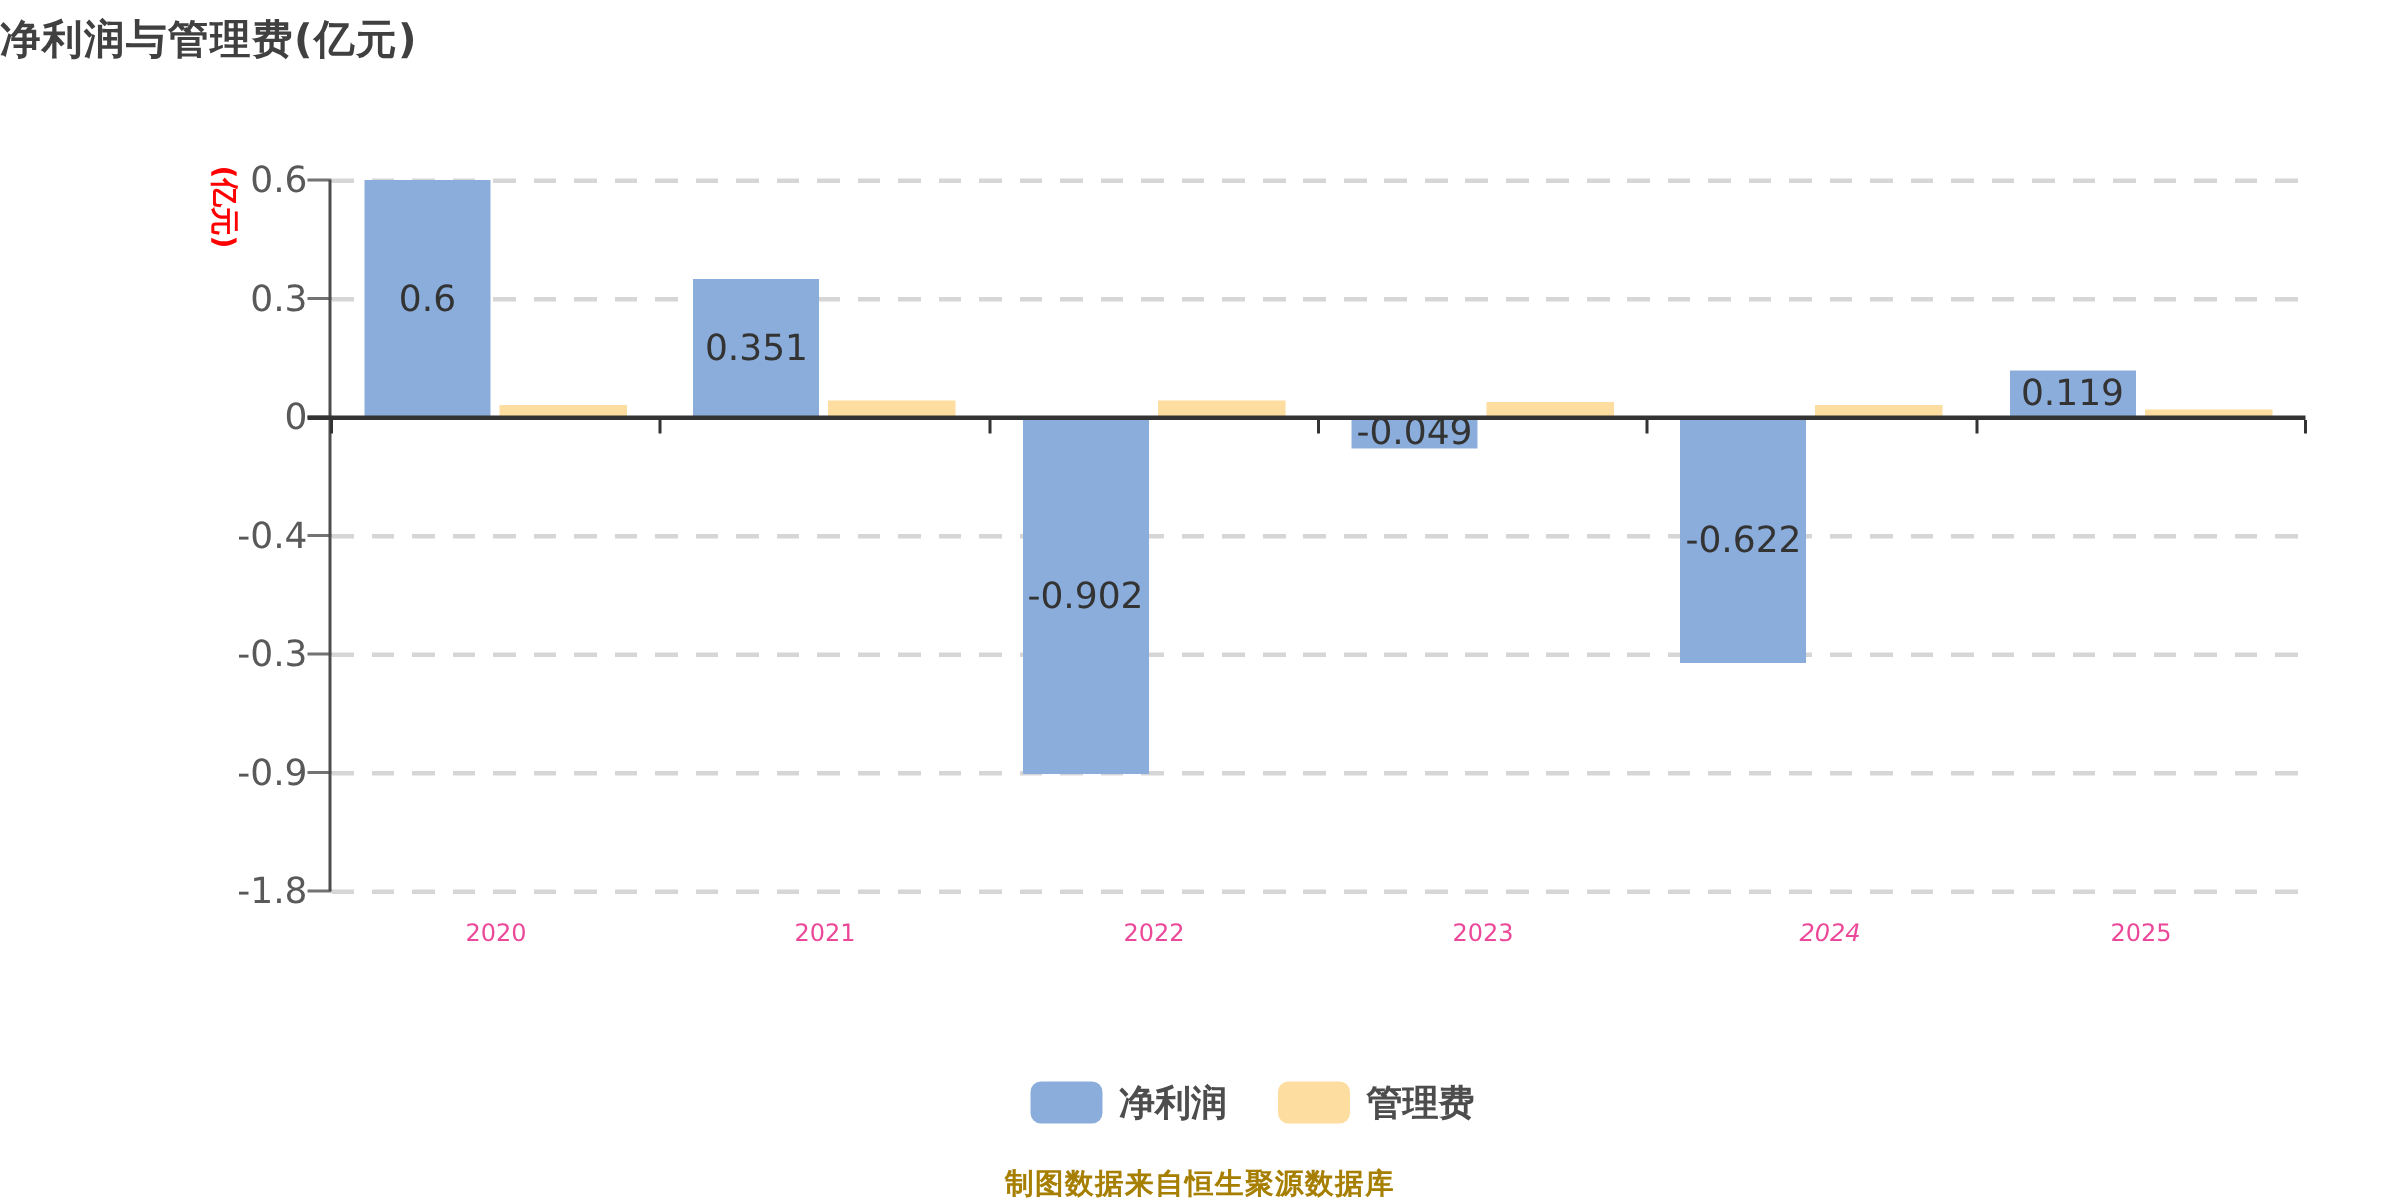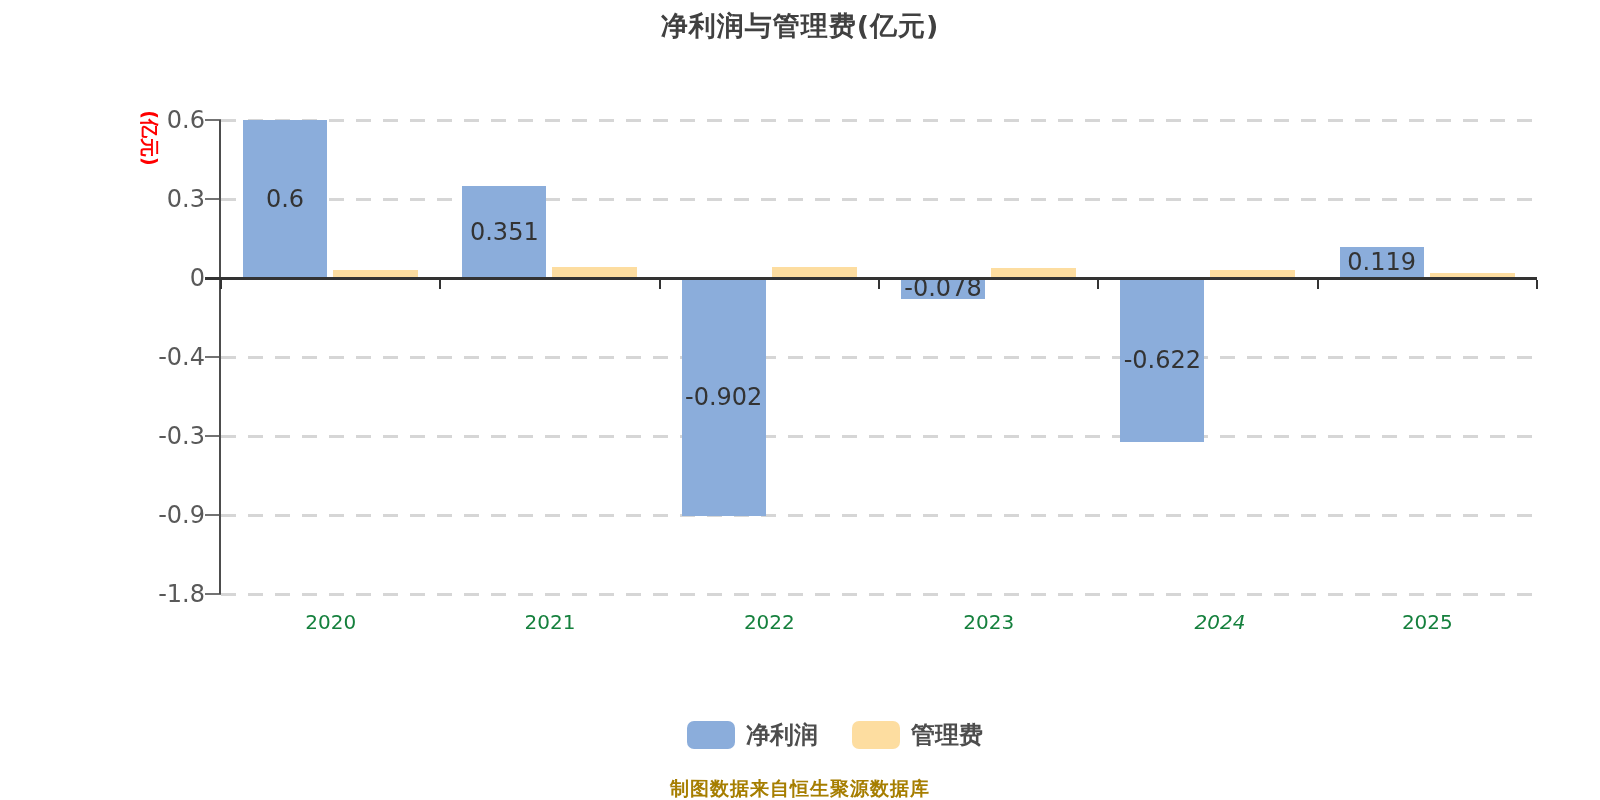--- a/index.html
+++ b/index.html
@@ -1,32 +1,32 @@
 <!DOCTYPE html>
 <html><head>
 <meta charset="utf-8">
 <style>
   html,body{margin:0;padding:0;background:#fff;}
   .canvas{
     position:relative;width:1600px;height:800px;background:#fff;overflow:hidden;
     font-family:"DejaVu Sans","Liberation Sans",sans-serif;
   }
   .title{
-    position:absolute;left:0;top:8px;width:100%;text-align:center;
+    position:absolute;left:0;top:8px;width:100%;
     font-size:27px;font-weight:bold;color:#404040;letter-spacing:1px;
   }
   .yunit{
     position:absolute;left:111px;top:125px;width:76px;height:26px;
     transform:rotate(90deg);transform-origin:center;
     font-size:19px;font-weight:bold;color:#ff0000;text-align:center;white-space:nowrap;
   }
   .plot{position:absolute;left:0;top:0;width:1600px;height:800px;}
   .plot div{position:absolute;box-sizing:border-box;}
   .ylabel{ text-align:right;font-size:24px;color:#595959;line-height:30px;white-space:nowrap;}
-  .xlabel{ text-align:center;font-size:20px;color:#15803d;line-height:30px;white-space:nowrap;}
+  .xlabel{ text-align:center;font-size:16px;color:#ec4899;line-height:30px;white-space:nowrap;}
   .vlabel{ text-align:center;font-size:24px;color:#333333;line-height:30px;white-space:nowrap;}
   .legend{
     position:absolute;left:0;top:719px;width:100%;
     display:flex;justify-content:center;align-items:center;gap:34px;padding-left:35px;
   }
   .legend-item{display:flex;align-items:center;gap:11px;cursor:pointer;}
   .swatch{width:48px;height:28px;border-radius:7px;display:inline-block;}
   .legend-label{font-size:24px;font-weight:600;color:#4d4d4d;}
   .source{
     position:absolute;left:0;top:776px;width:100%;text-align:center;
@@ -83,21 +83,21 @@
       <div style="left: 1536px; top: 280px; width: 2px; height: 9px; background: rgb(51, 51, 51);"></div>
       <div class="xlabel" style="left: 270.667px; top: 607px; width: 120px;">2020</div>
       <div class="xlabel" style="left: 490px; top: 607px; width: 120px;">2021</div>
       <div class="xlabel" style="left: 709.333px; top: 607px; width: 120px;">2022</div>
       <div class="xlabel" style="left: 928.667px; top: 607px; width: 120px;">2023</div>
       <div class="xlabel" style="left: 1160px; top: 607px; width: 120px; font-style: italic;">2024</div>
       <div class="xlabel" style="left: 1367.33px; top: 607px; width: 120px;">2025</div>
       <div class="vlabel" style="left: 215px; top: 184.001px; width: 140px;">0.6</div>
       <div class="vlabel" style="left: 434.333px; top: 216.786px; width: 140px;">0.351</div>
       <div class="vlabel" style="left: 653.667px; top: 381.762px; width: 140px;">-0.902</div>
-      <div class="vlabel" style="left: 873px; top: 273.27px; width: 140px;">-0.078</div>
+      <div class="vlabel" style="left: 873px; top: 273.27px; width: 140px;">-0.049</div>
       <div class="vlabel" style="left: 1092.33px; top: 344.896px; width: 140px;">-0.622</div>
       <div class="vlabel" style="left: 1311.67px; top: 247.332px; width: 140px;">0.119</div>
     </div>
   <div class="legend">
     <div class="legend-item">
       <span class="swatch" style="background: rgb(139, 173, 219);"></span>
       <span class="legend-label">净利润</span>
     </div>
     <div class="legend-item">
       <span class="swatch" style="background: rgb(253, 221, 160);"></span>

